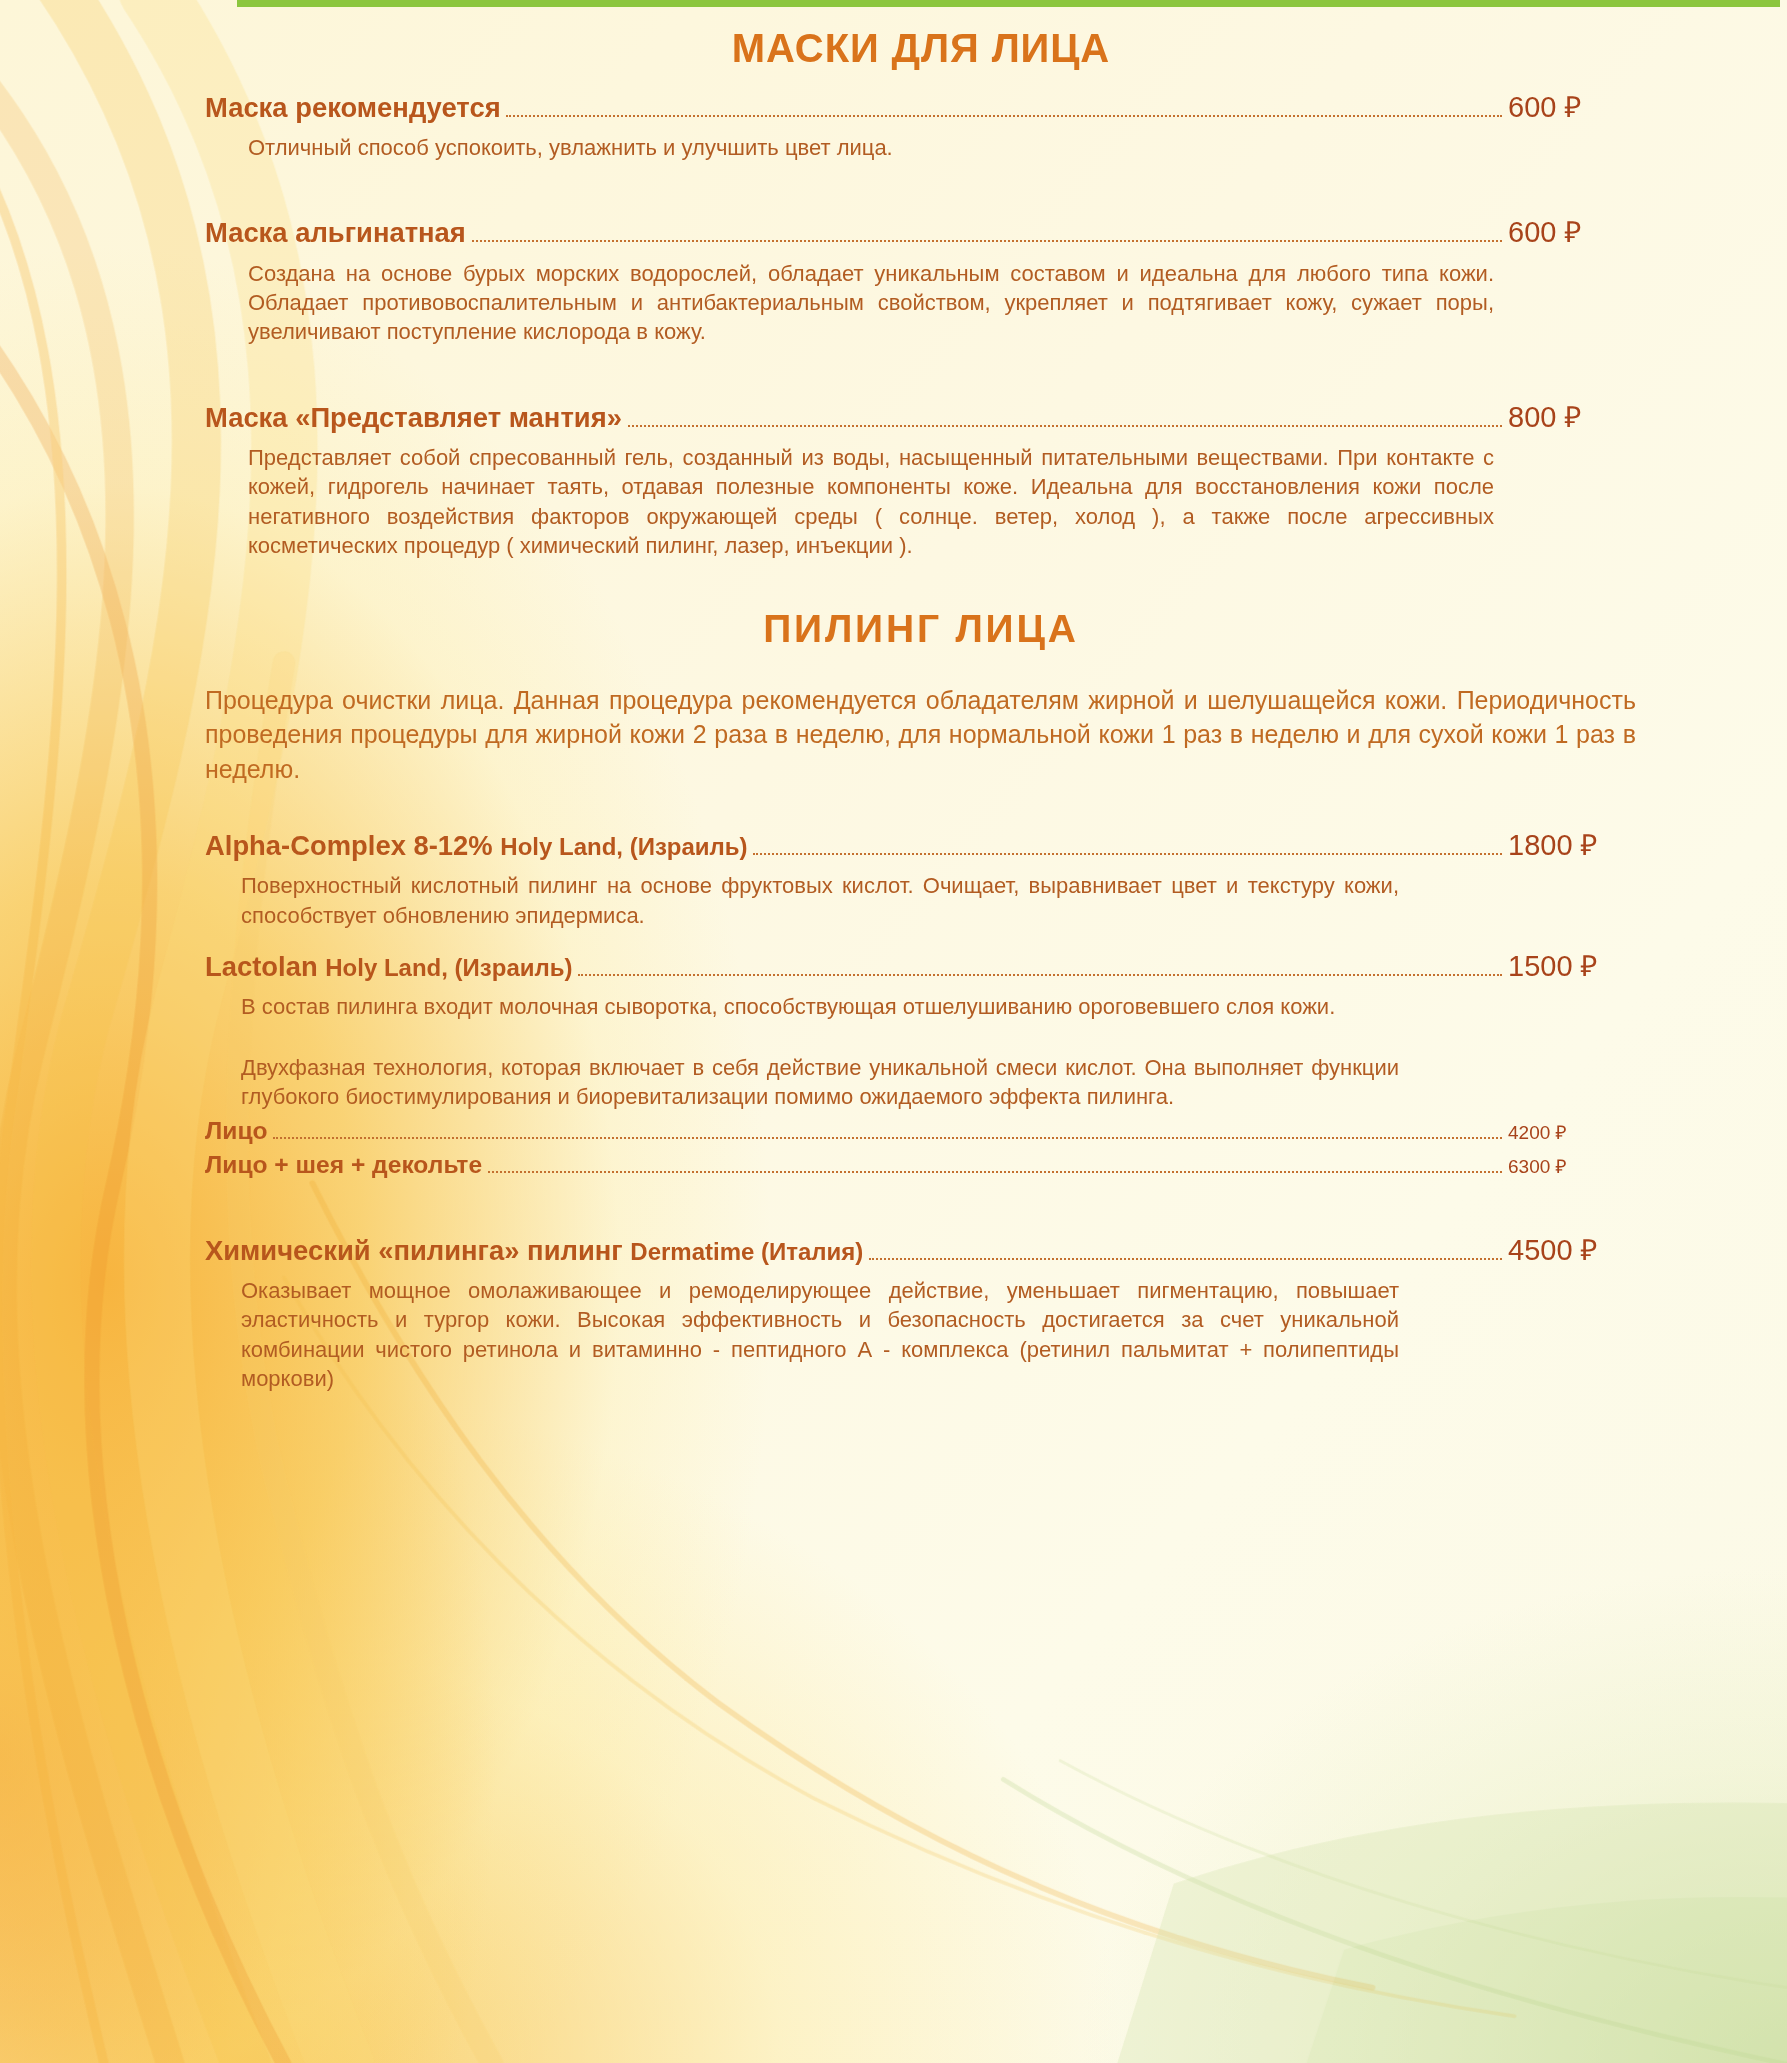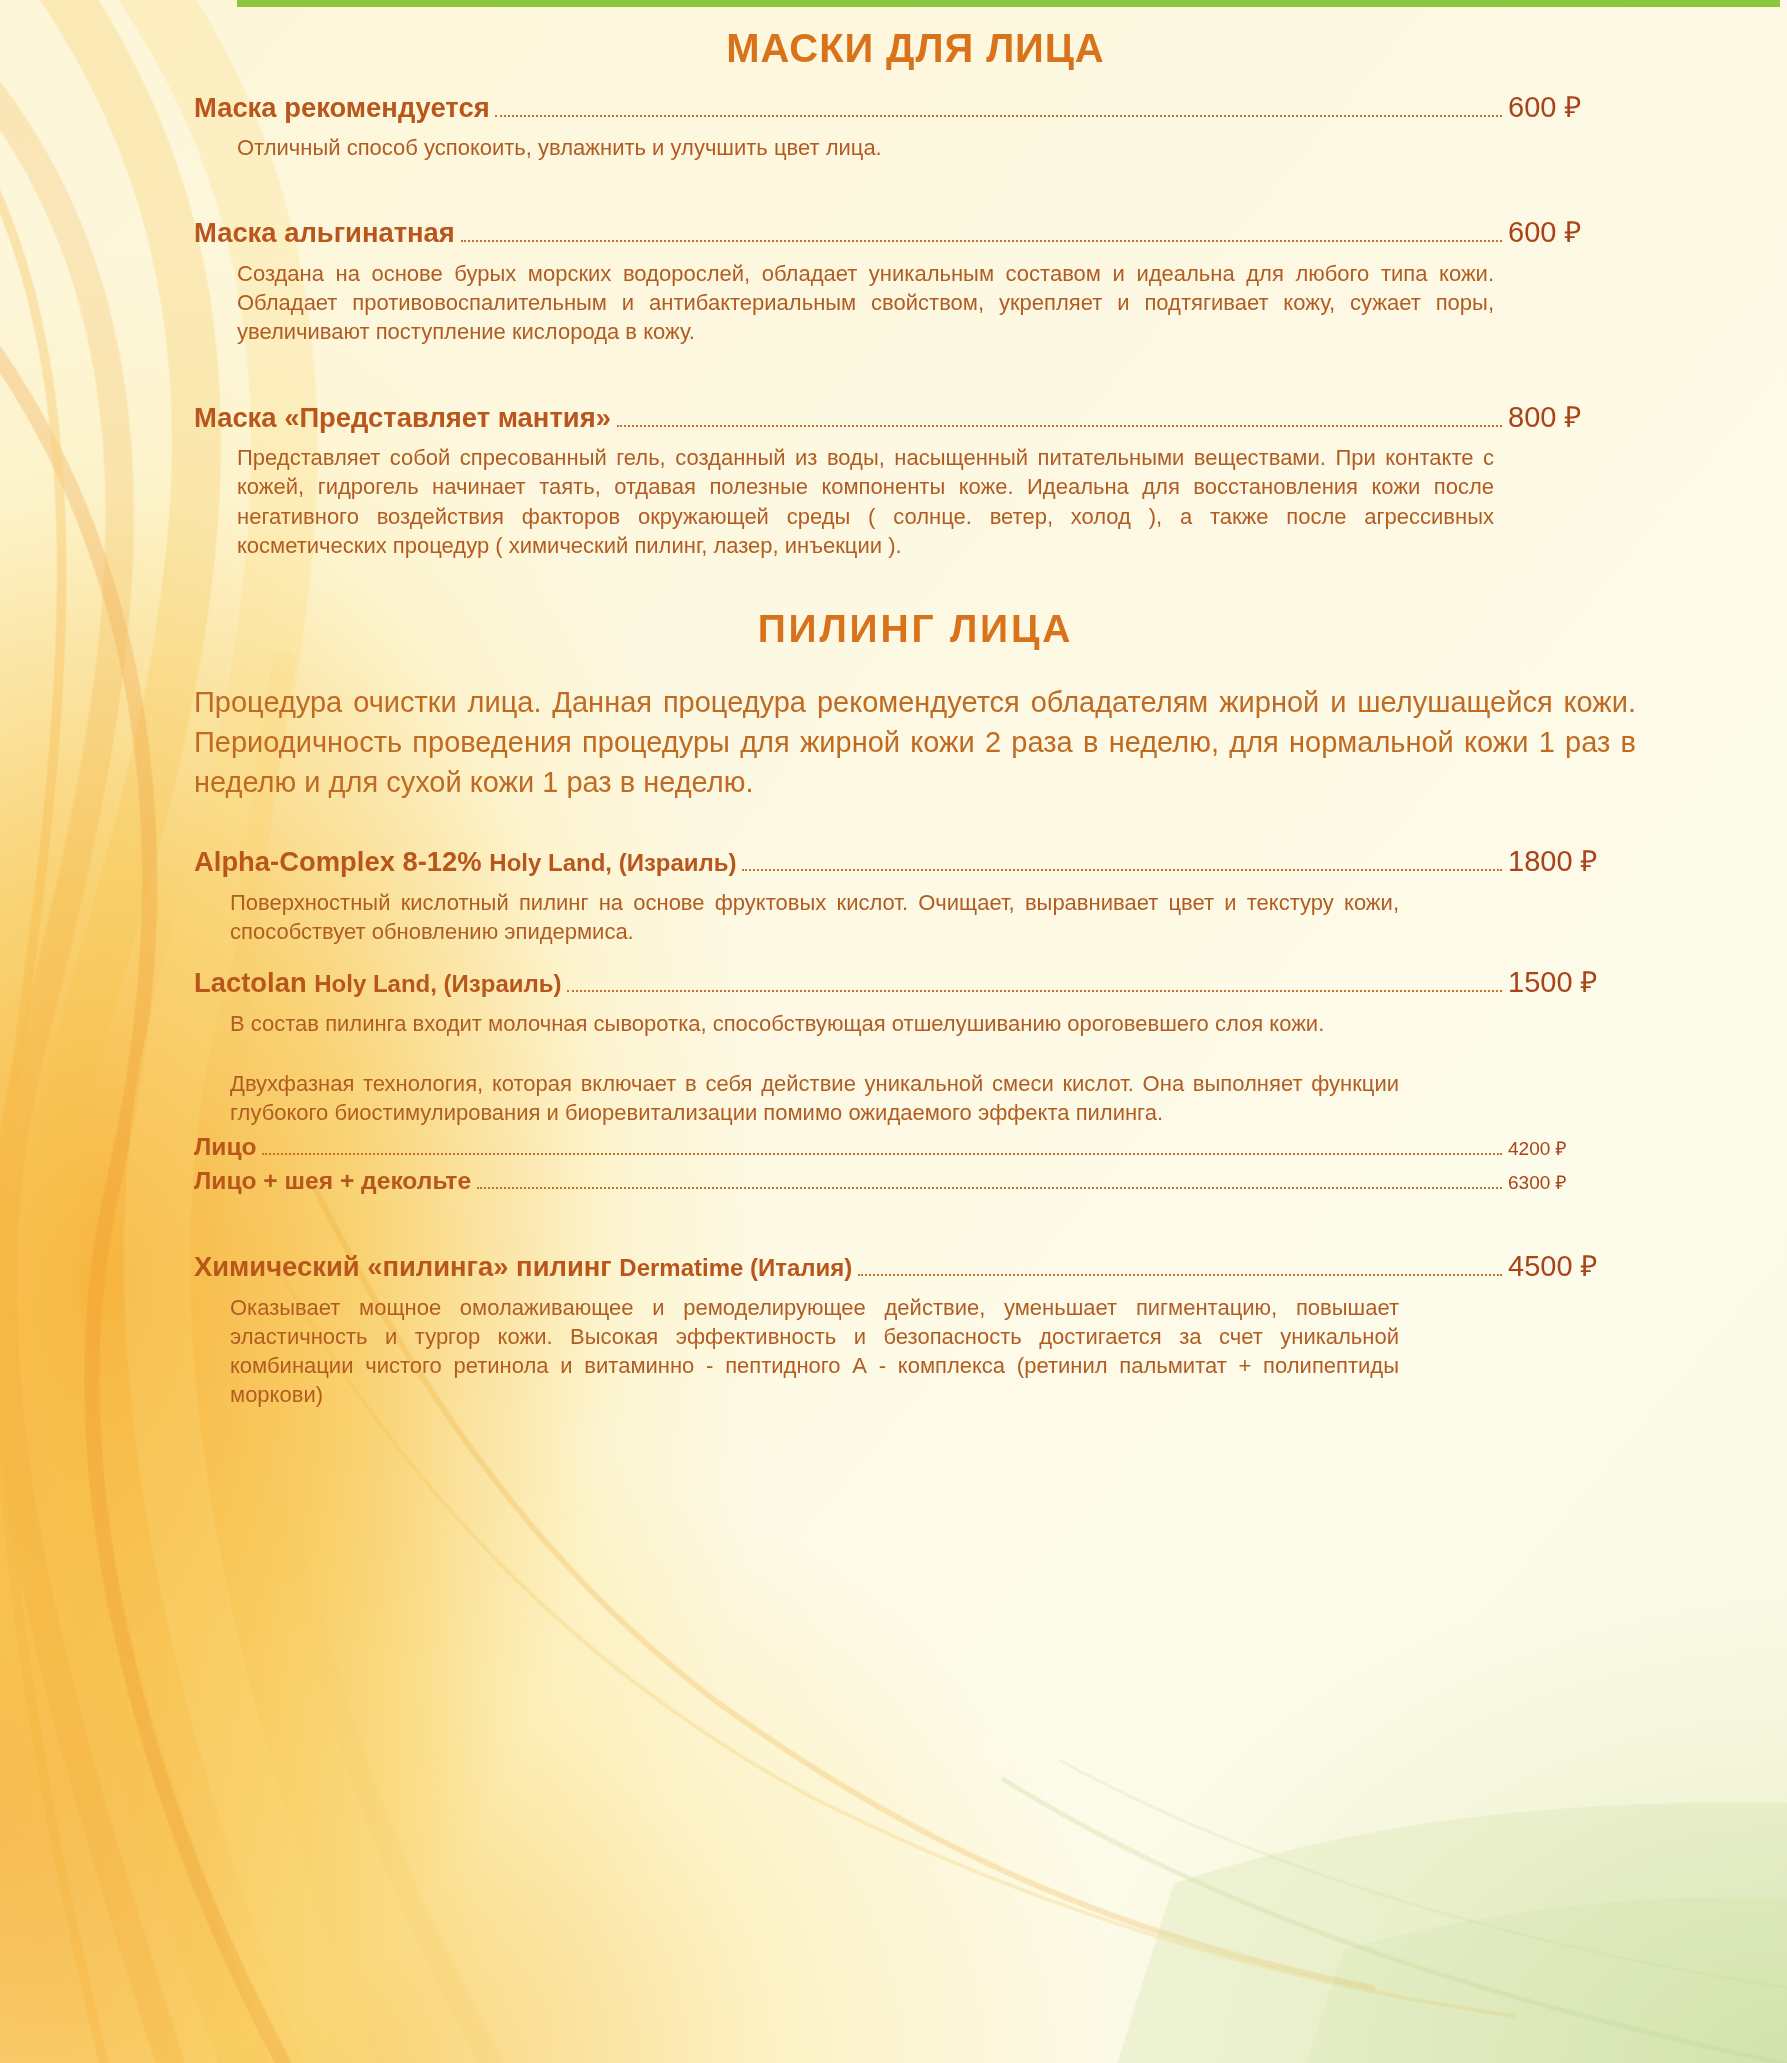--- a/index.html
+++ b/index.html
@@ -40,21 +40,21 @@
     top: 0;
     height: 6.6px;
     background: #8cc63e;
     z-index: 3;
   }
 
   
   .page {
     position: relative;
     z-index: 4;
-    padding: 0 57px 0 5px;
+    padding: 0 57px 0 16px;
   }
 
   .section-title {
     text-align: center;
     color: #d9731b;
     font-weight: bold;
     letter-spacing: 0.9px;
   }
   #masks-title {
     font-size: 40px;
@@ -112,21 +112,21 @@
   .desc.narrow {
     margin-right: 237px;
     margin-left: 36px;
   }
   .gap-lg { height: 49px; }
   .gap-md { height: 38px; }
   .gap-sm { height: 15px; }
 
   .intro {
     color: #c06a22;
-    font-size: 29px;
+    font-size: 25px;
     line-height: 1.37;
     text-align: justify;
     padding: 0 95px 0 189px;
     margin-top: 32px;
   }
 
   .row.sub .name { font-size: 24.6px; }
   .row.sub .price { font-size: 19px; }
   .row.sub { margin-top: 5.7px; }
 

